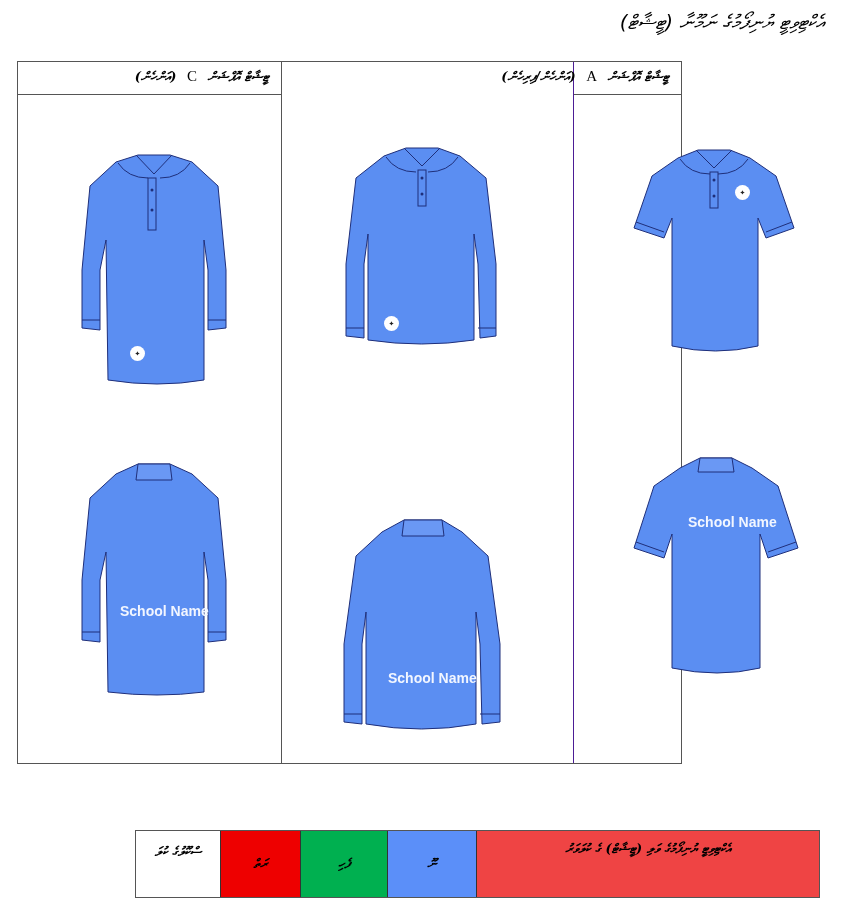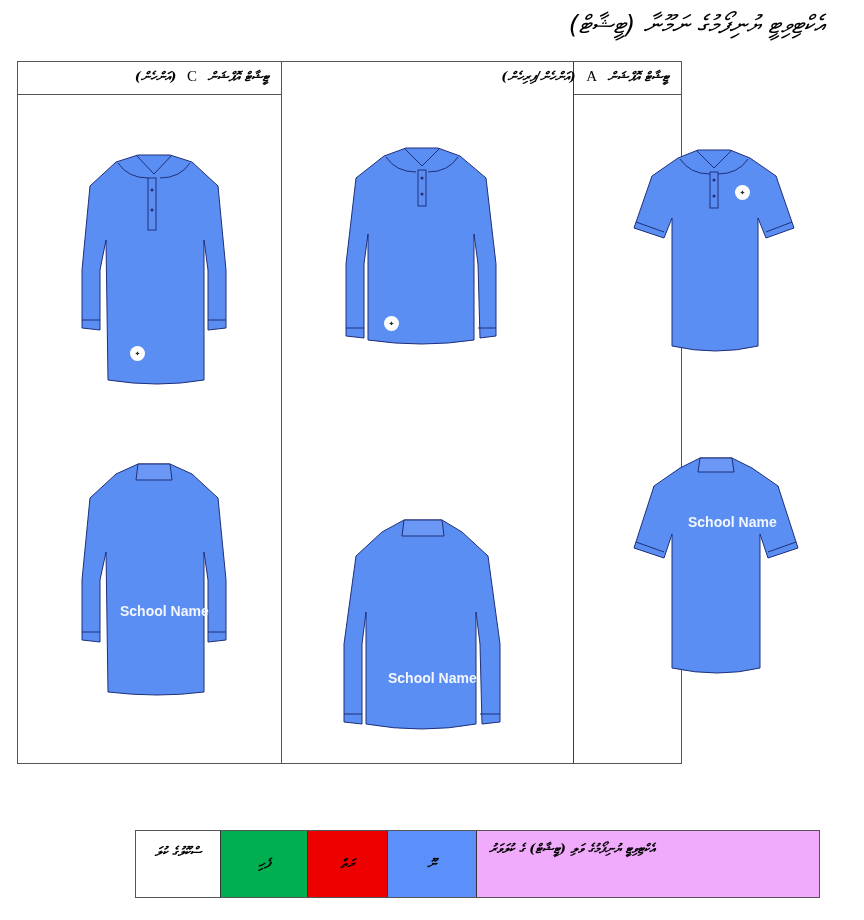--- a/index.html
+++ b/index.html
@@ -1,18 +1,18 @@
 <!DOCTYPE html>
 <html><head>
 <meta charset="utf-8">
 <style>
   html, body { margin: 0; padding: 0; background: #ffffff; }
   body { width: 864px; height: 920px; position: relative; overflow: hidden;
          font-family: "DejaVu Sans", sans-serif; color: #000; }
-  .title { position: absolute; right: 40px; top: 10px; font-size: 25px; font-style: italic;
+  .title { position: absolute; right: 40px; top: 10px; font-size: 20px; font-style: italic;
            direction: rtl; font-family: "DejaVu Sans", sans-serif; }
   .main-table { position: absolute; left: 17px; top: 61px; width: 665px; height: 703px;
                 border: 1.5px solid #555; box-sizing: border-box; }
   .col { position: absolute; top: 0; bottom: 0; }
   .col-c { left: 0; width: 263px; }
   .col-b { left: 263px; width: 263px; border-left: 1px solid #555; }
   .col-a { left: 555px; right: 0; border-left: 1px solid #4c1d95; }
   .col-head { height: 33px; border-bottom: 1px solid #555; direction: rtl; text-align: right;
               padding: 6px 12px 0 8px; box-sizing: border-box; font-size: 13px; font-style: italic;
               font-weight: bold; white-space: nowrap; font-family: "DejaVu Serif", serif; }
@@ -26,21 +26,21 @@
   .color-table { position: absolute; left: 135px; top: 830px; width: 685px; height: 68px;
                  border: 1.5px solid #555; box-sizing: border-box; display: flex; }
   .ct-cell { height: 100%; box-sizing: border-box; border-right: 1px solid #333;
              display: flex; align-items: center; justify-content: center; direction: rtl;
              font-size: 13px; font-style: italic; font-weight: bold; font-family: "DejaVu Serif", serif; }
   .ct-cell:last-child { border-right: none; }
   .ct-school { width: 85px; background: #fff; align-items: flex-start; padding: 6px; text-align: right; line-height: 30px; }
   .ct-red { width: 80px; }
   .ct-green { width: 87px; }
   .ct-blue { width: 89px; }
-  .ct-label { flex: 1; background: #f0abfc; align-items: flex-start; justify-content: flex-end; padding: 10px 12px; }
+  .ct-label { flex: 1; background: #ef4444; align-items: flex-start; justify-content: center; padding: 10px 12px; }
 </style>
 </head>
 <body>
 
 <div class="title">އެކްޓިވިޓީ ޔުނިފޯމުގެ ނަމޫނާ (ޓީޝާޓް)</div>
 
 <div class="main-table">
 
   <div class="col col-c">
     <div class="col-head">
@@ -128,25 +128,25 @@
       </svg>
       <div class="school-name" style="left:62px; top:60px;">School Name</div>
     </div>
   </div>
 </div>
 
 <div class="color-table">
   <div class="ct-cell ct-school">
     <span>ސްކޫލުގެ ކުލަ</span>
   </div>
+  <div class="ct-cell ct-red" style="background:#ee0000;">
+    <span>ރަތް</span>
+  </div>
   <div class="ct-cell ct-green" style="background:#00b050;">
     <span>ފެހި</span>
-  </div>
-  <div class="ct-cell ct-red" style="background:#ee0000;">
-    <span>ރަތް</span>
   </div>
   <div class="ct-cell ct-blue" style="background:#5b8ff9;">
     <span>ނޫ</span>
   </div>
   <div class="ct-cell ct-label">
     <span>އެކްޓިވިޓީ ޔުނިފޯމުގެ ވަލި (ޓީޝާޓް) ގެ ކުލަވަރު</span>
   </div>
 </div>
 
 </body></html>

